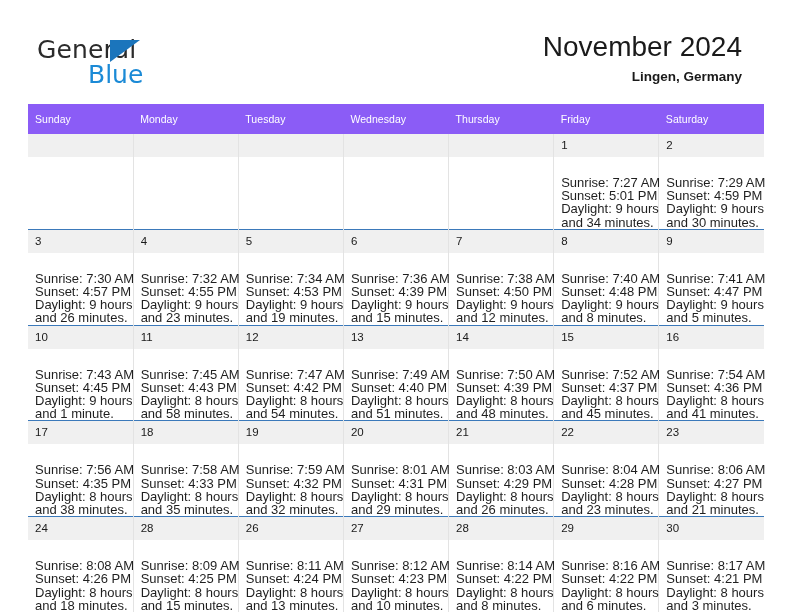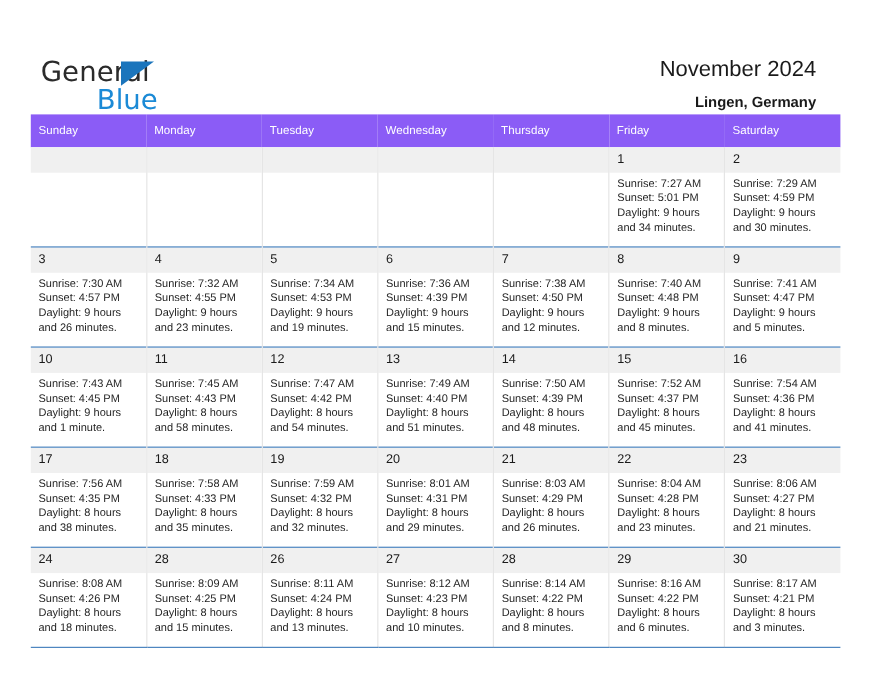--- a/index.html
+++ b/index.html
@@ -18,21 +18,21 @@
     position: relative;
     width: 792px;
     height: 612px;
     box-sizing: border-box;
   }
 
   
   .header {
     position: absolute;
     left: 0;
-    top: 16px;
+    top: 0;
     width: 780px;
     height: 104px;
   }
   .brand {
     position: absolute;
     left: 37px;
     top: 36px;
     width: 230px;
     height: 56px;
   }
@@ -67,21 +67,21 @@
     font-weight: 400;
   }
 
   .title-block {
     position: absolute;
     right: 38px;
     top: 30px;
     text-align: right;
   }
   .cal-title {
-    font-size: 20px;
+    font-size: 28px;
     line-height: 34px;
     color: #1a1a1a;
     font-weight: 400;
     white-space: nowrap;
   }
   .cal-subtitle {
     margin-top: 4px;
     font-size: 13.5px;
     line-height: 18px;
     color: #1a1a1a;
@@ -133,22 +133,22 @@
     font-size: 11.5px;
     line-height: 16px;
     color: #1a1a1a;
     padding: 3px 0 4px 7px;
     height: 16px;
   }
   .daynum.empty {
     color: transparent;
   }
   .cell-body {
-    padding: 4px 5px 0 7px;
-    font-size: 10px;
+    padding: 19px 5px 0 7px;
+    font-size: 13px;
     line-height: 13.2px;
     color: #1f1f1f;
   }
   .cell-body div {
     white-space: nowrap;
   }
   td.blank .daynum {
     background: #f0f0f0;
   }
 </style>

